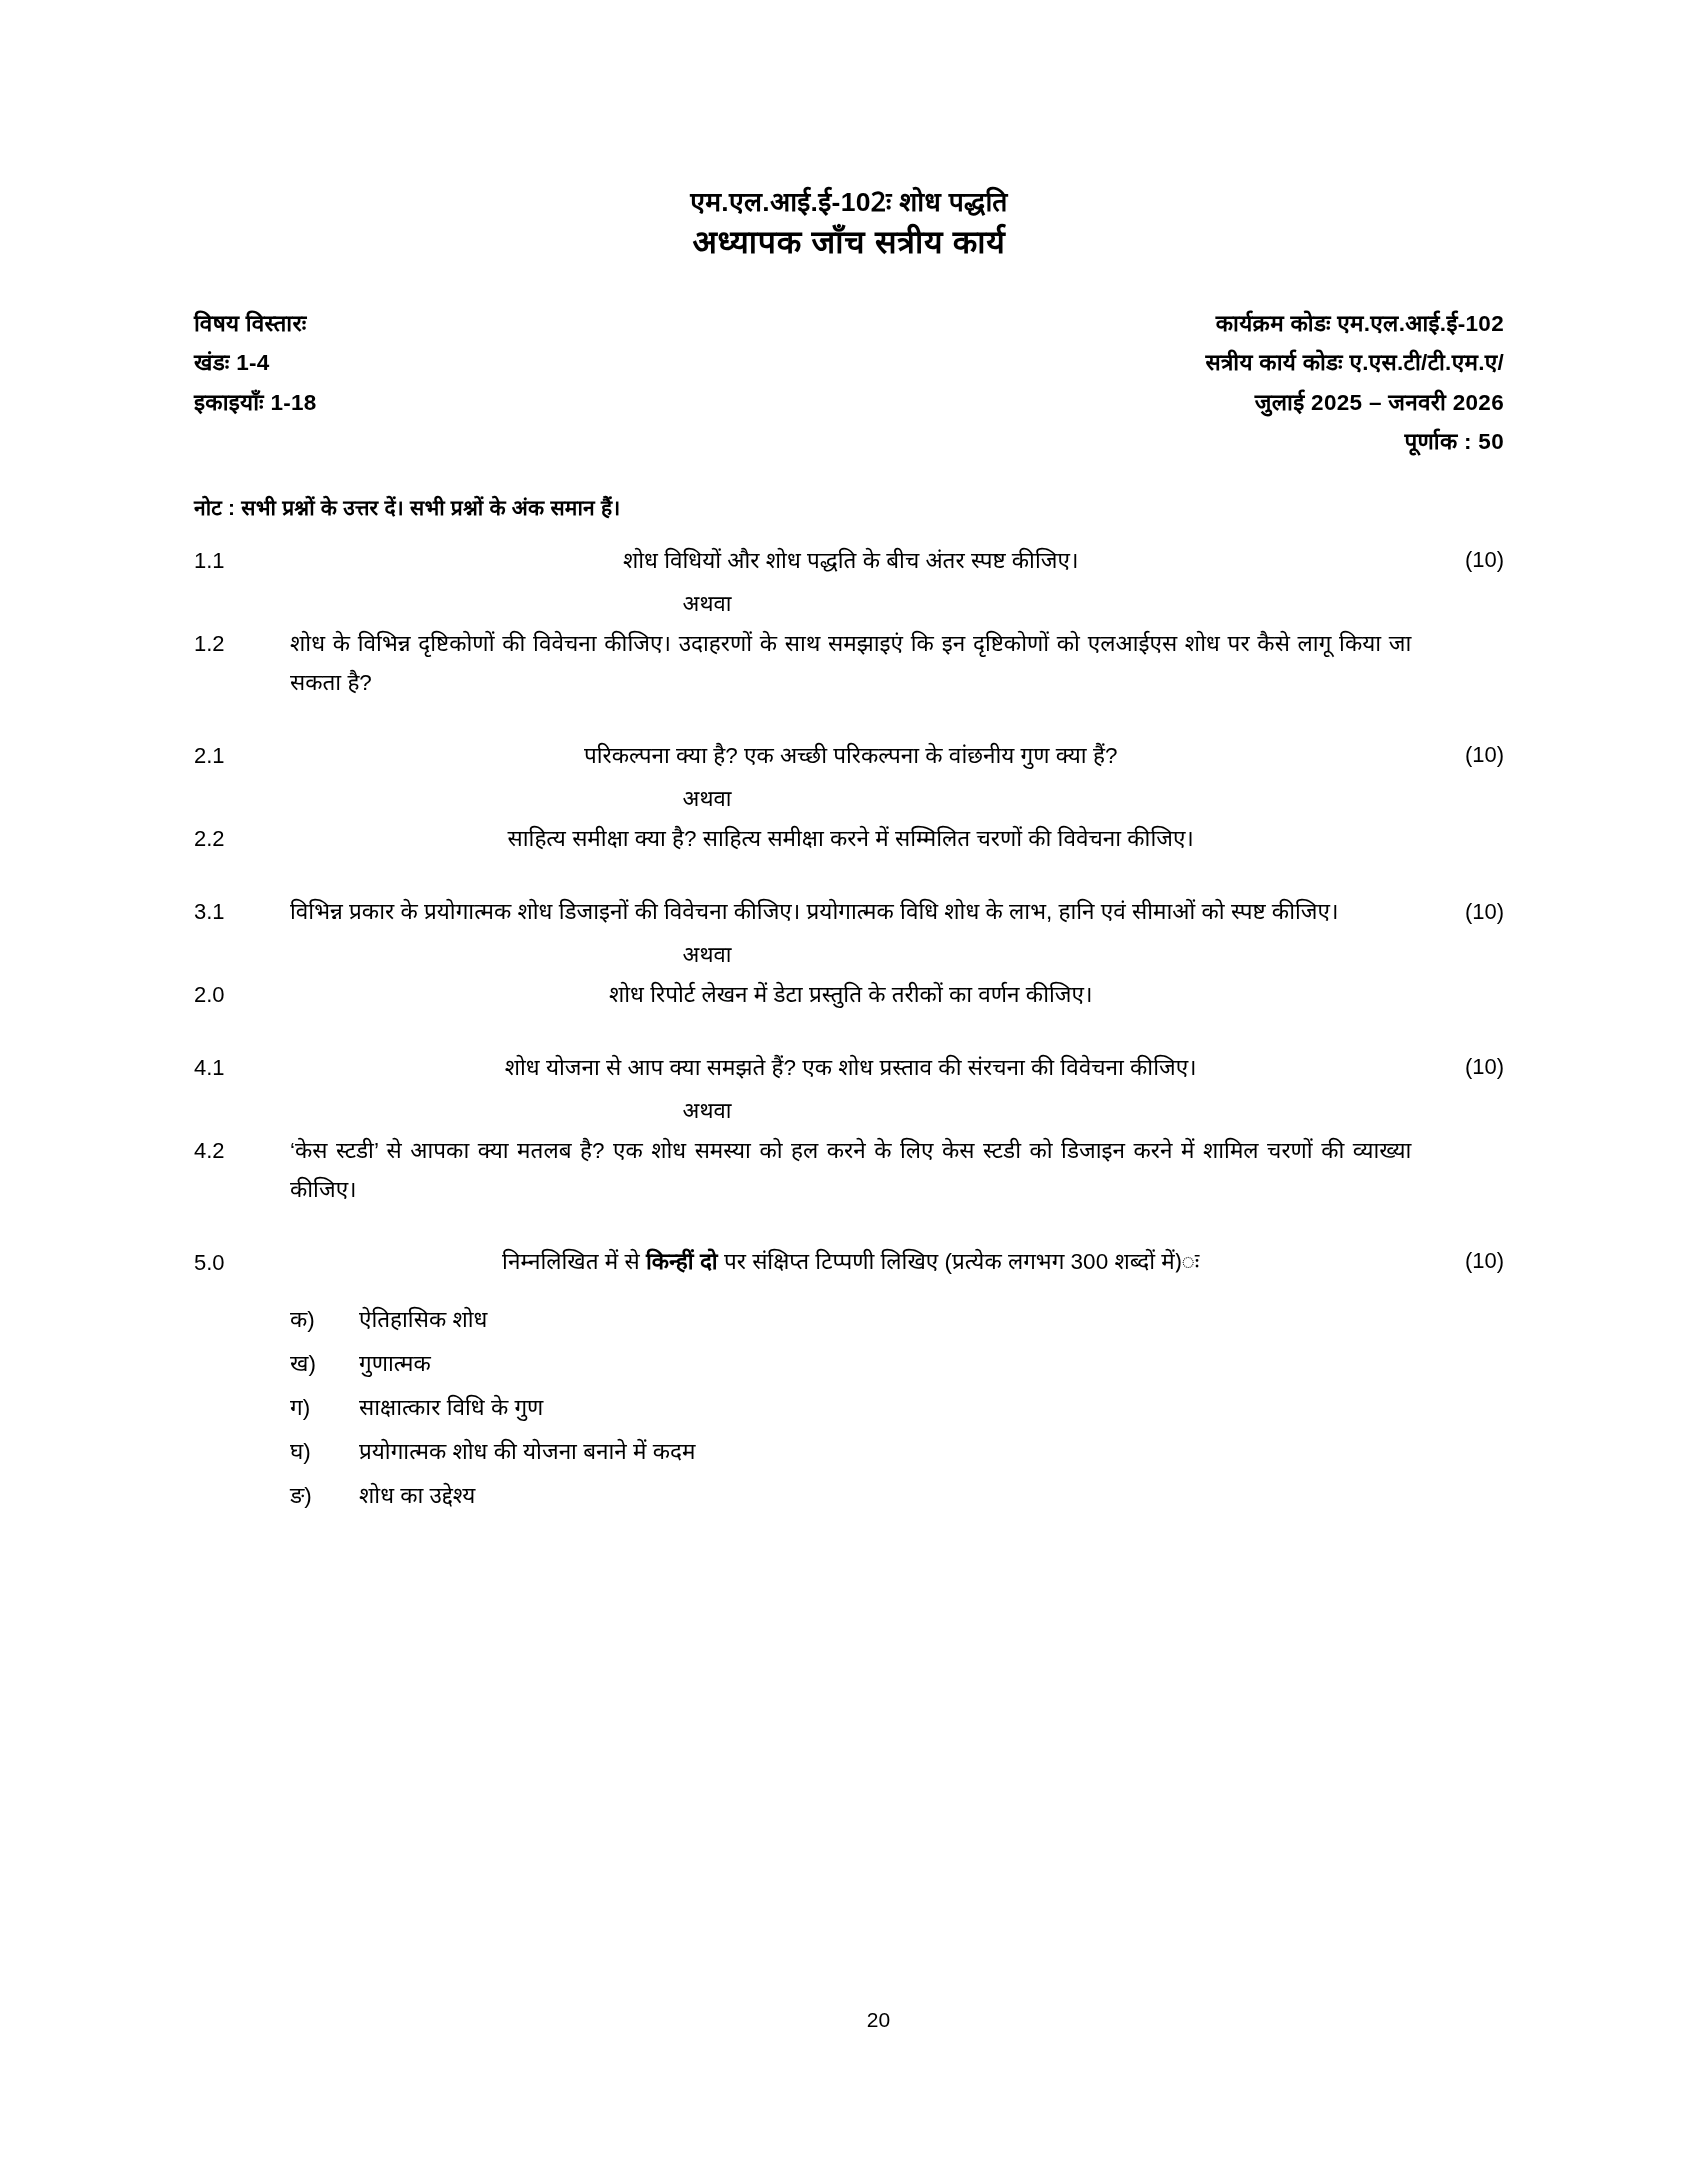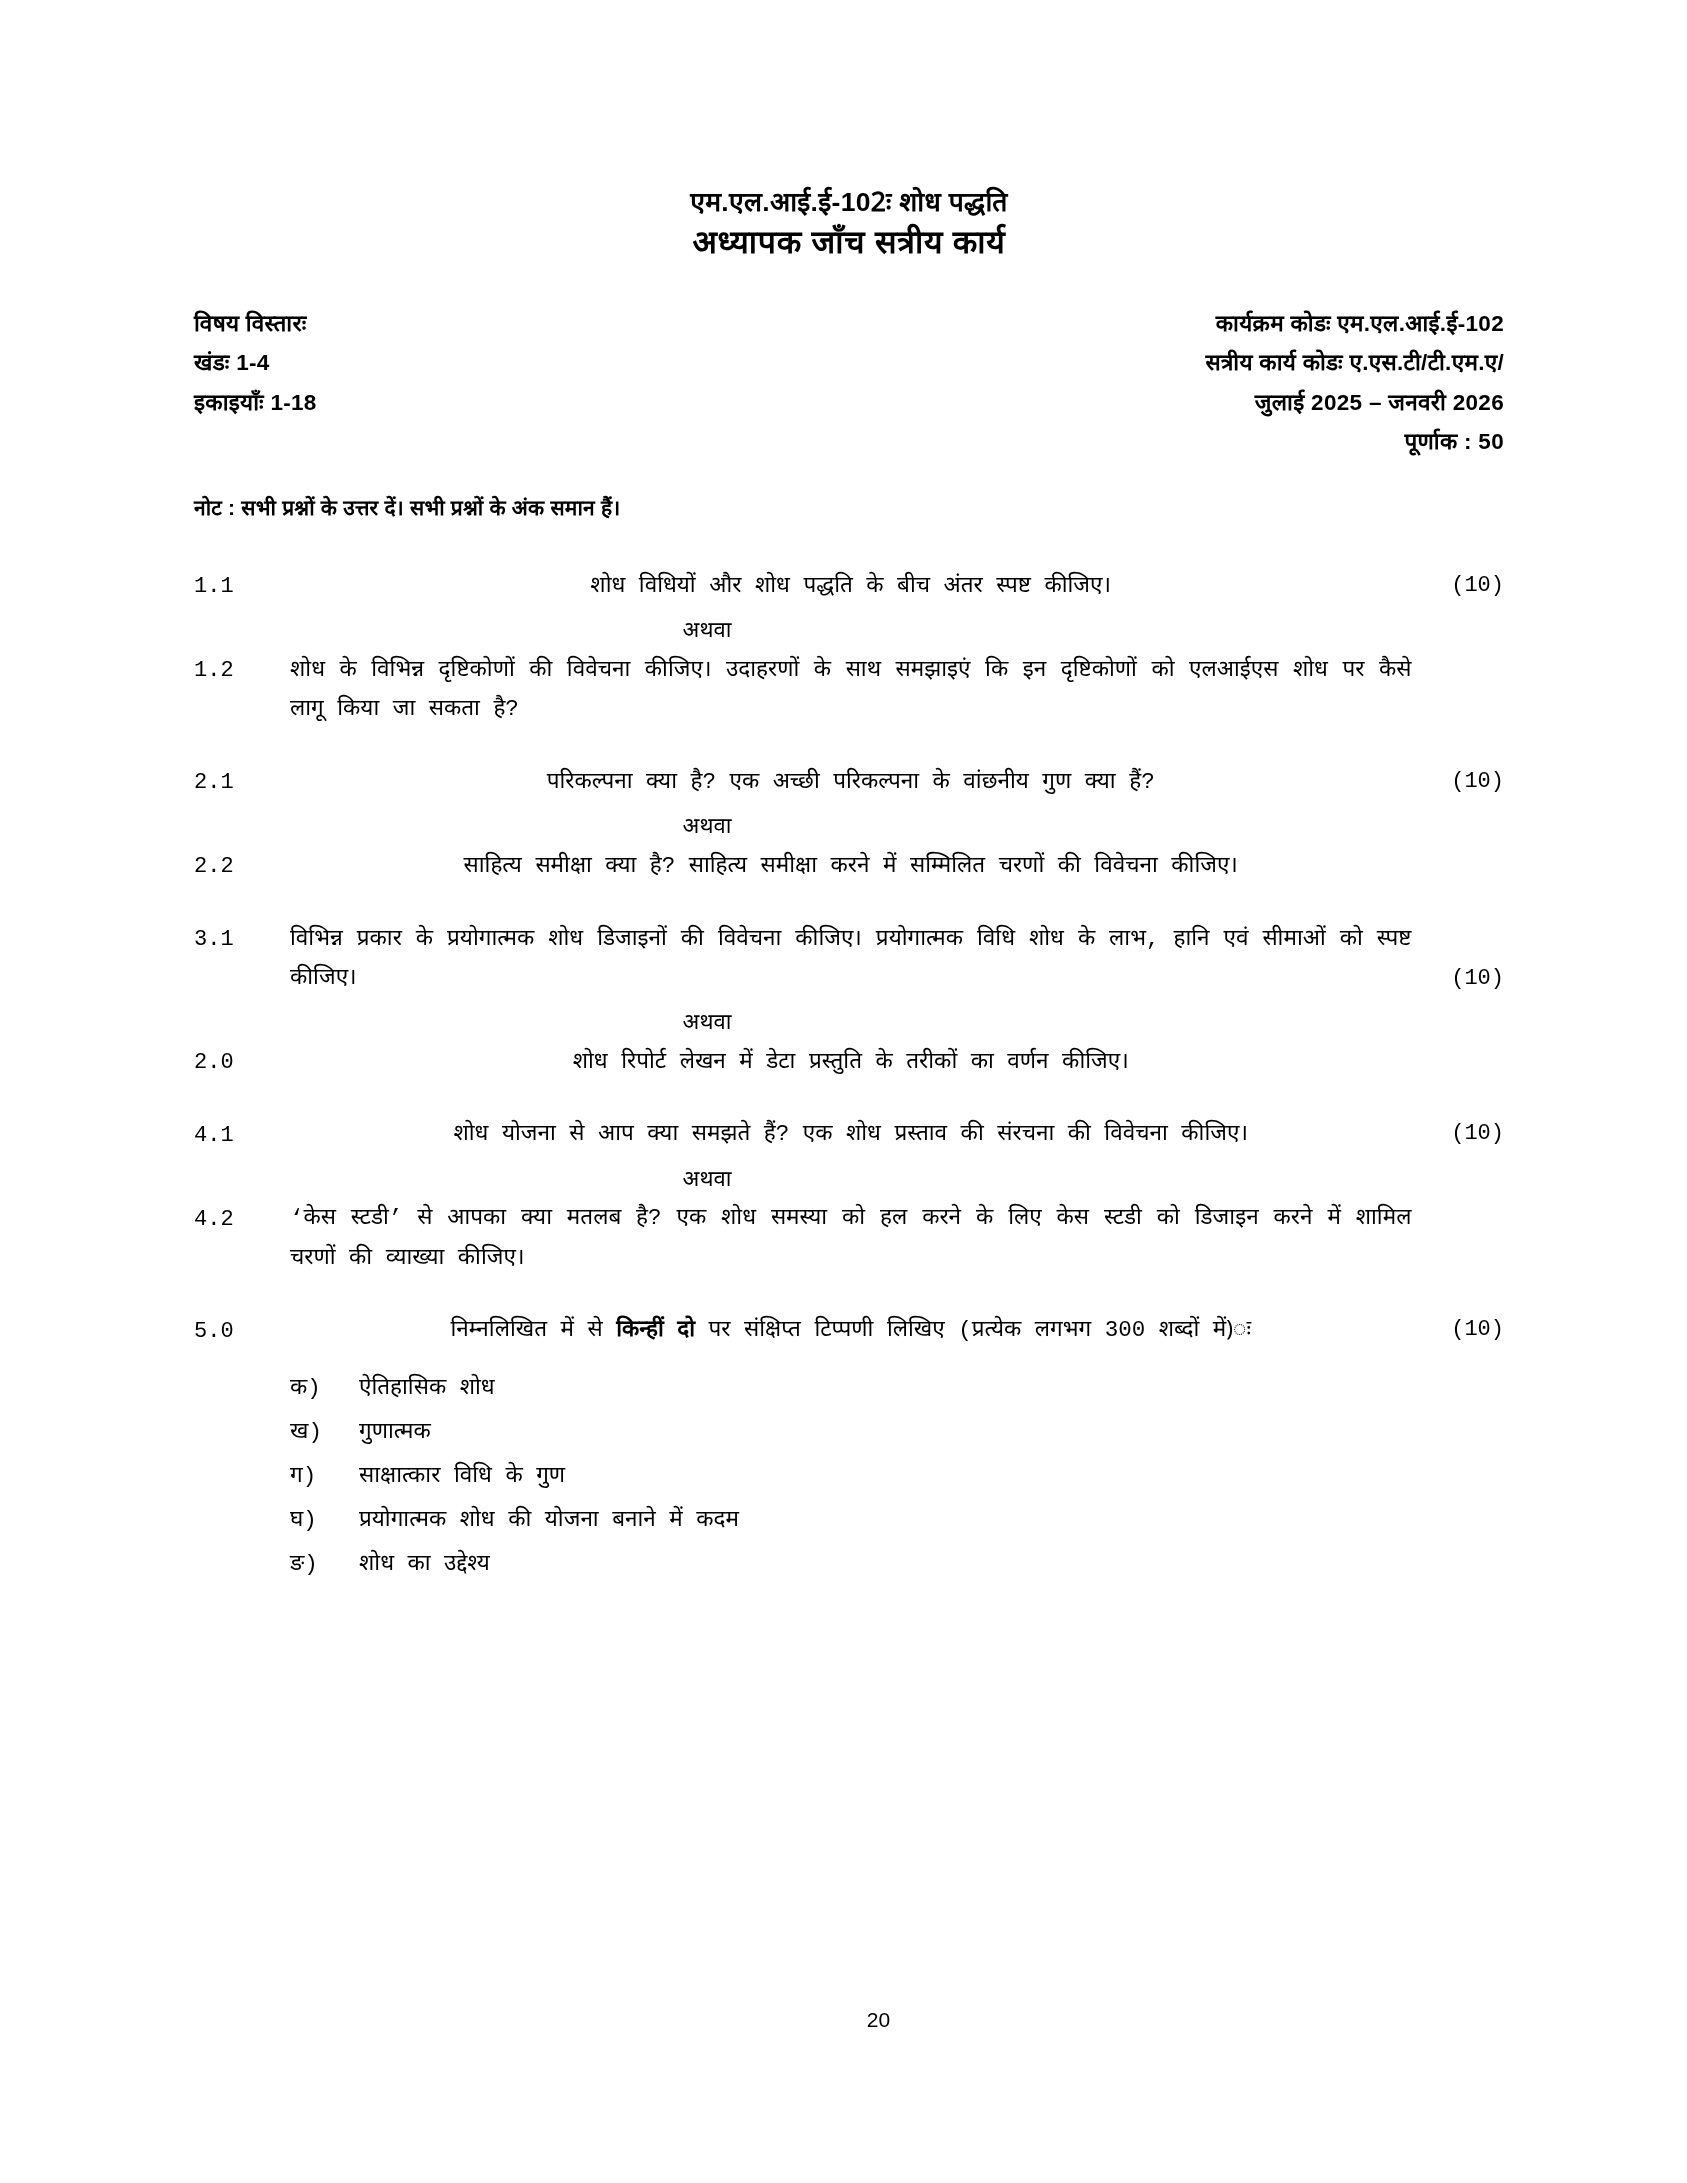--- a/index.html
+++ b/index.html
@@ -72,22 +72,21 @@
 
   .note {
     margin-top: 17px;
     font-size: 21px;
     font-weight: bold;
     letter-spacing: 0.2px;
   }
 
   
   .questions {
-    margin-top: 46px;
-    font-family: Liberation Mono, monospace;
+    margin-top: 20px;
   }
   .q {
     position: relative;
     margin-bottom: 6.6px;
     min-height: 6.6px;
   }
   .q-row {
     display: flex;
     align-items: flex-start;
   }

